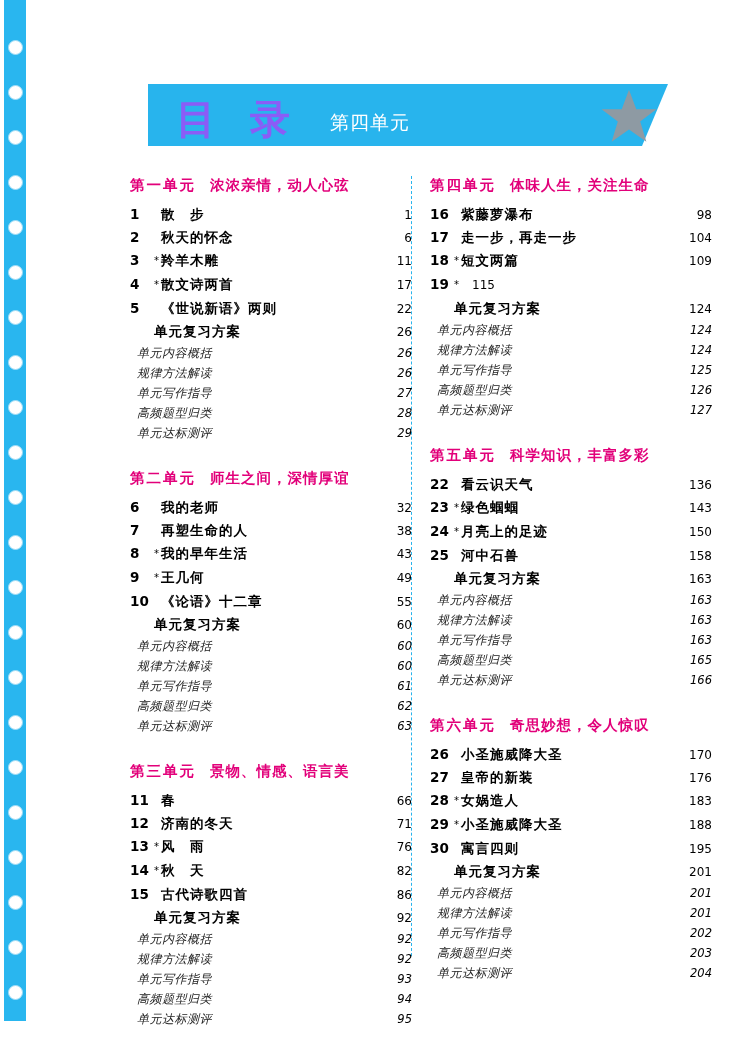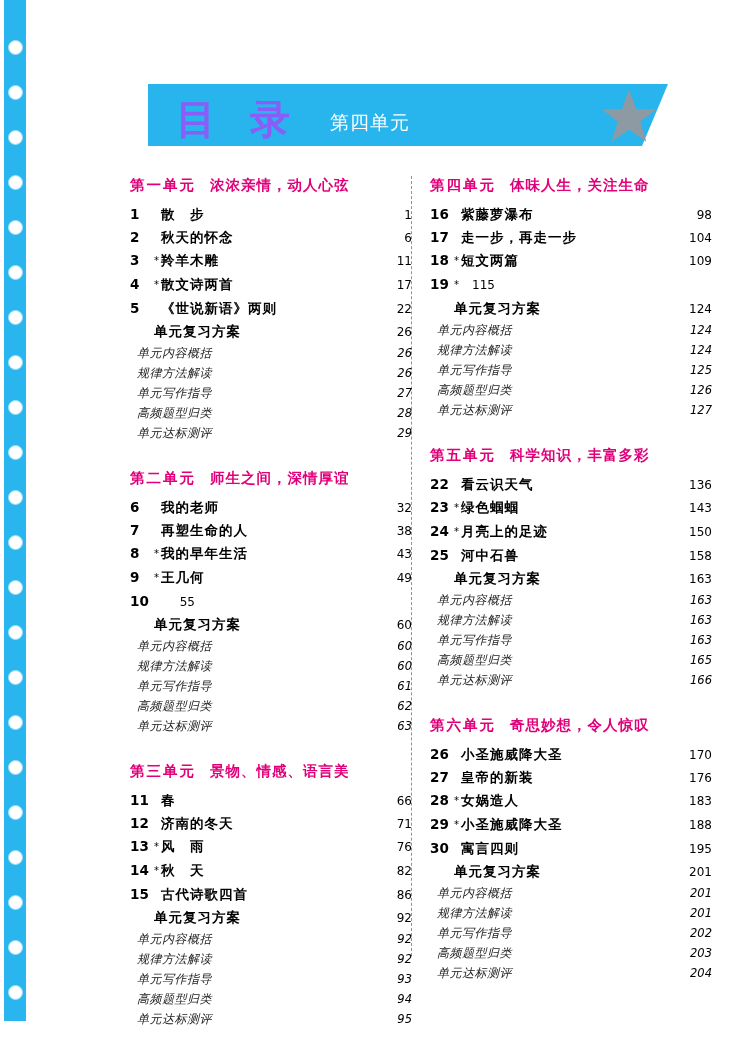--- a/index.html
+++ b/index.html
@@ -291,20 +291,21 @@
         </div>
         <div class="row">
           <span class="num">9</span>
           <span class="star">*</span>
           <span class="title">王几何</span>
           <span class="page">49</span>
         </div>
         <div class="row">
           <span class="num">10</span>
           <span class="star"></span>
+          <span class="title">《论语》十二章</span>
           <span class="page">55</span>
         </div>
         <div class="row plan">
           <span class="num"></span>
           <span class="star"></span>
           <span class="title">单元复习方案</span>
           <span class="page">60</span>
         </div>
         <div class="row sub">
           <span class="num"></span>

